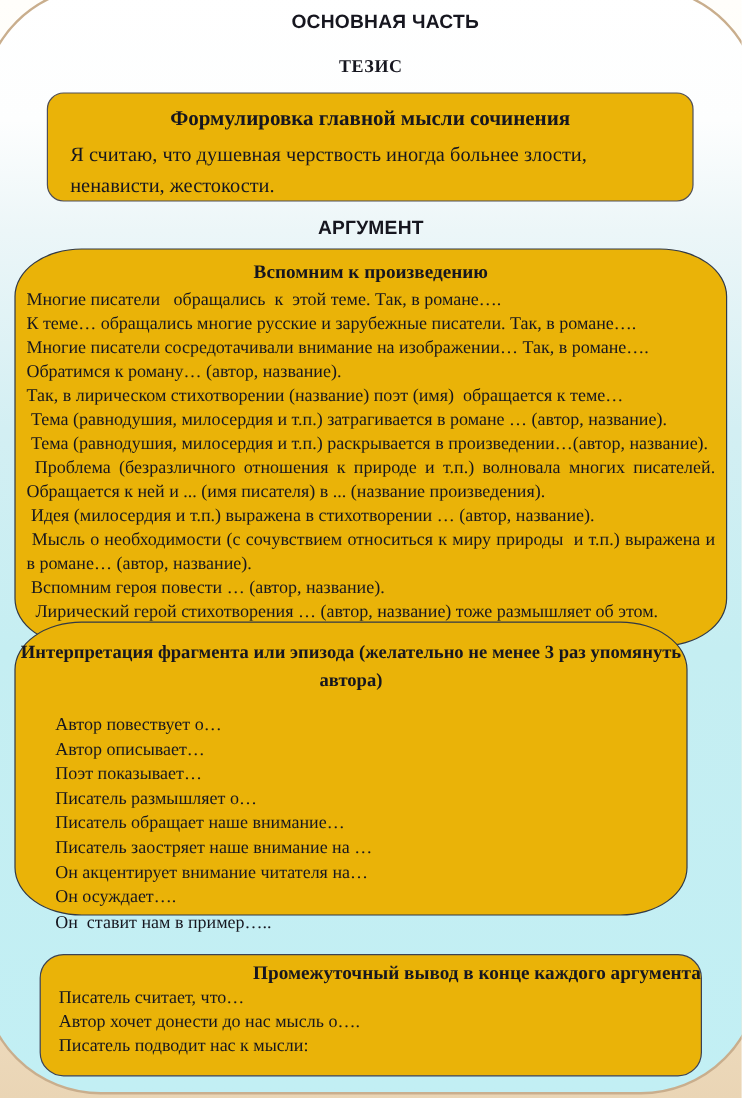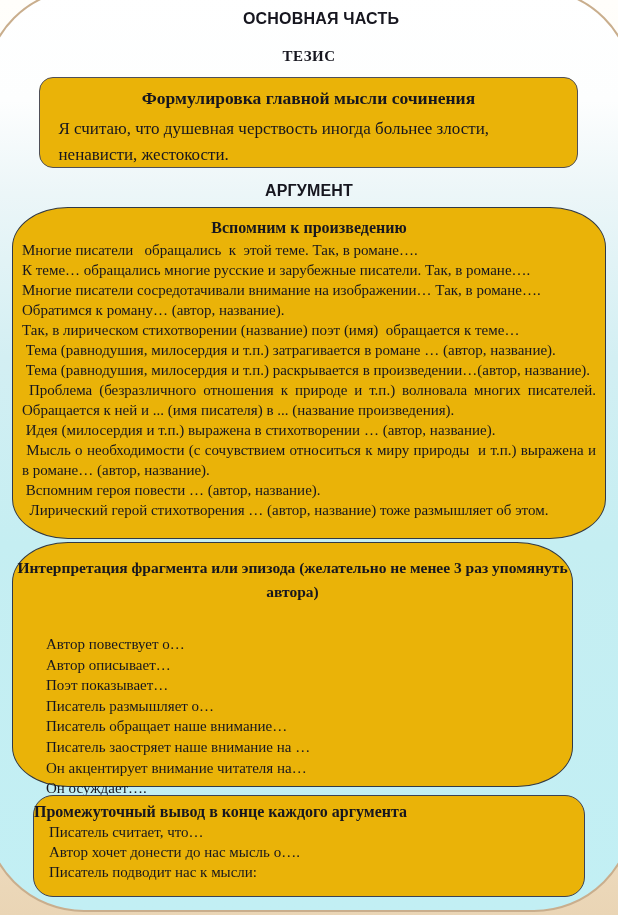--- a/index.html
+++ b/index.html
@@ -56,37 +56,37 @@
     border: 1.4px solid #313946; border-radius: 56px / 40px;
     padding: 11px 9px 0 9px;
   }
   .appeal-box .box-title { text-align: center; font-weight: bold; font-size: 16px; margin-bottom: 3px; }
   .line {
     font-size: 15px; line-height: 20px;
     white-space: pre-wrap; text-align: justify;
   }
 
   .interp-box {
-    left: 12px; top: 542px; width: 561px; height: 245px;
+    left: 12px; top: 518px; width: 561px; height: 245px;
     border: 1.4px solid #313946; border-radius: 56px / 40px;
     padding-top: 13px;
   }
   .interp-box .box-title {
     text-align: center; font-weight: bold; font-size: 15.5px;
     max-width: 552px; margin: 0 auto; line-height: 24px;
   }
-  .interp-lines { margin-top: 30px; padding-left: 33px; }
+  .interp-lines { margin-top: 14px; padding-left: 33px; }
   .interp-lines .line { line-height: 20.6px; text-align: left; }
 
   .concl-box {
     left: 33px; top: 795px; width: 552px; height: 102px;
     border: 1.6px solid #3c4254; border-radius: 20px;
     padding-top: 7px;
   }
-  .concl-box .box-title { text-align: left; font-weight: bold; font-size: 16px; }
+  .concl-box .box-title { text-align: right; font-weight: bold; font-size: 16px; }
   .concl-lines { margin-top: 1px; padding-left: 15px; }
   .concl-lines .line { line-height: 20px; text-align: left; }
 </style>
 </head>
 <body>
 
 <div class="page-card"></div>
 
 <div class="content">
 

